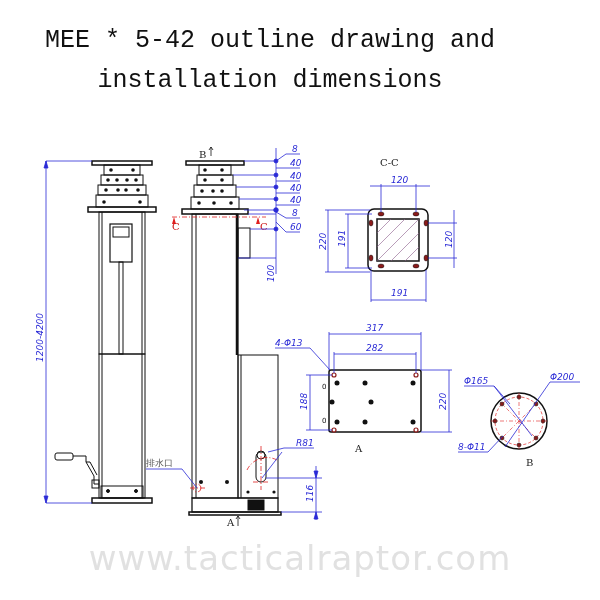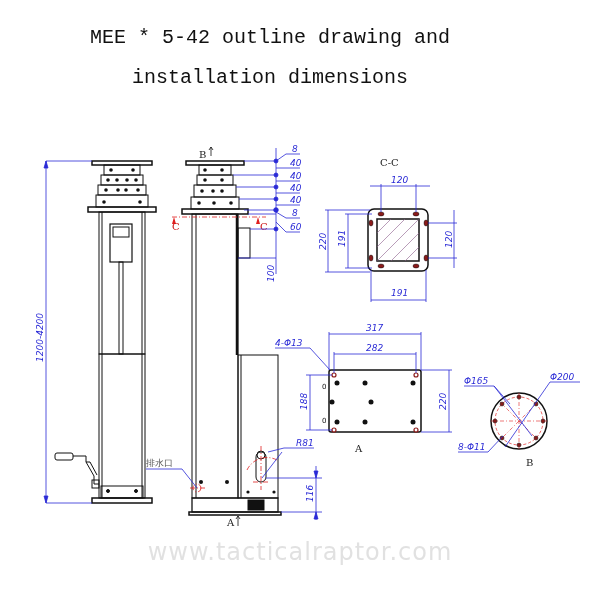--- a/index.html
+++ b/index.html
@@ -1,24 +1,24 @@
 <!DOCTYPE html>
 <html><head>
 <meta charset="utf-8">
 <style>
   html, body { margin: 0; padding: 0; background: #ffffff; }
   body { width: 600px; height: 600px; position: relative; overflow: hidden; font-family: "DejaVu Serif", serif; }
-  .title { position: absolute; left: 0; width: 540px; text-align: center; font-family: "Liberation Mono", "DejaVu Sans Mono", monospace; font-size: 20px; color: #111; letter-spacing: 0px; }
+  .title { position: absolute; left: 0; width: 540px; text-align: center; font-family: "Liberation Mono", "DejaVu Sans Mono", monospace; font-size: 25px; color: #111; letter-spacing: 0px; }
   .title.l1 { top: 26px; }
   .title.l2 { top: 66px; }
   svg { position: absolute; left: 0; top: 0; }
   .dim { font-family: "DejaVu Sans", sans-serif; font-style: italic; font-size: 9px; fill: #2a2ad6; }
   .lbl { font-family: "DejaVu Serif", serif; font-size: 10px; fill: #222; }
   .sec { font-family: "DejaVu Serif", serif; font-size: 10px; fill: #cc1111; }
-  .wm { position: absolute; left: 0; top: 538px; width: 600px; text-align: center; font-family: "DejaVu Sans", sans-serif; font-size: 24px; color: rgba(200,200,200,0.55); letter-spacing: 1px; }
+  .wm { position: absolute; left: 0; top: 538px; width: 600px; text-align: center; font-family: "DejaVu Sans", sans-serif; font-size: 34px; color: rgba(200,200,200,0.55); letter-spacing: 1px; }
 </style>
 </head>
 <body>
 
 <div class="title l1">MEE * 5-42 outline drawing and</div>
 <div class="title l2">installation dimensions</div>
 
 <svg width="600" height="600" viewBox="0 0 600 600">
 
   <g stroke="#111" fill="none" stroke-width="1">

